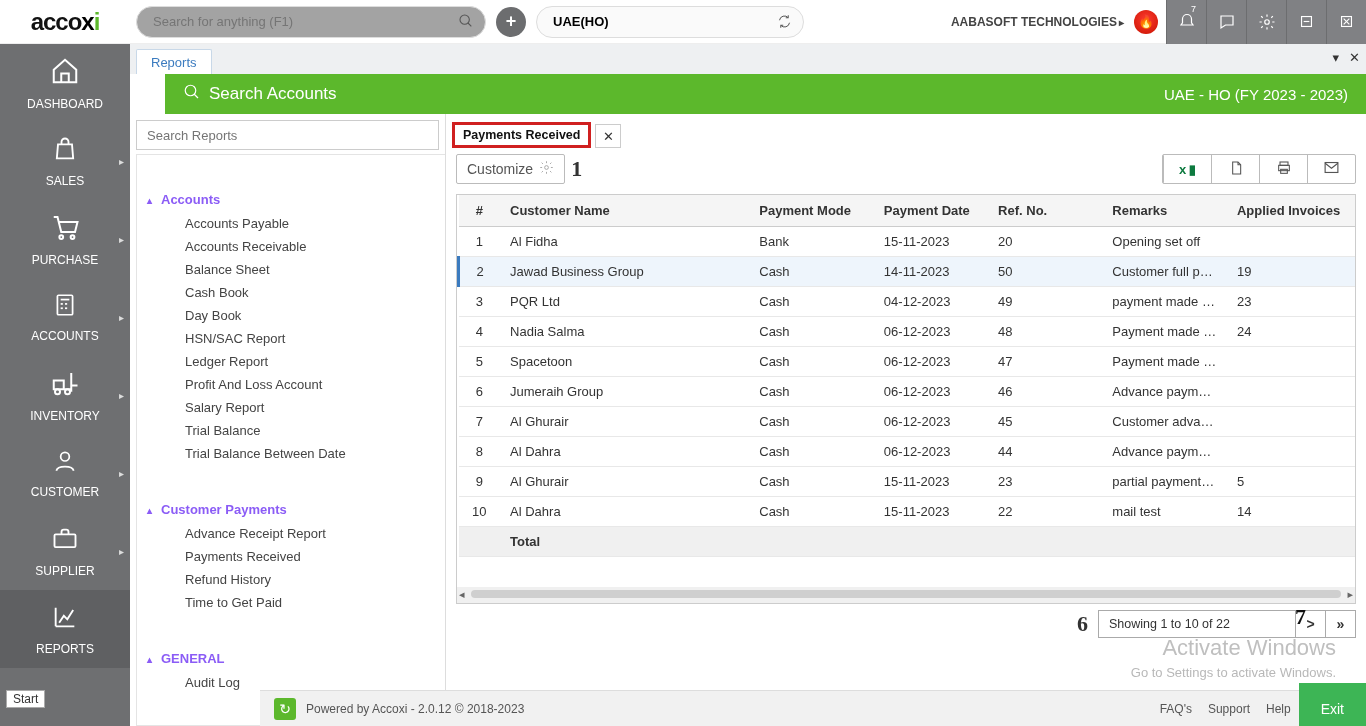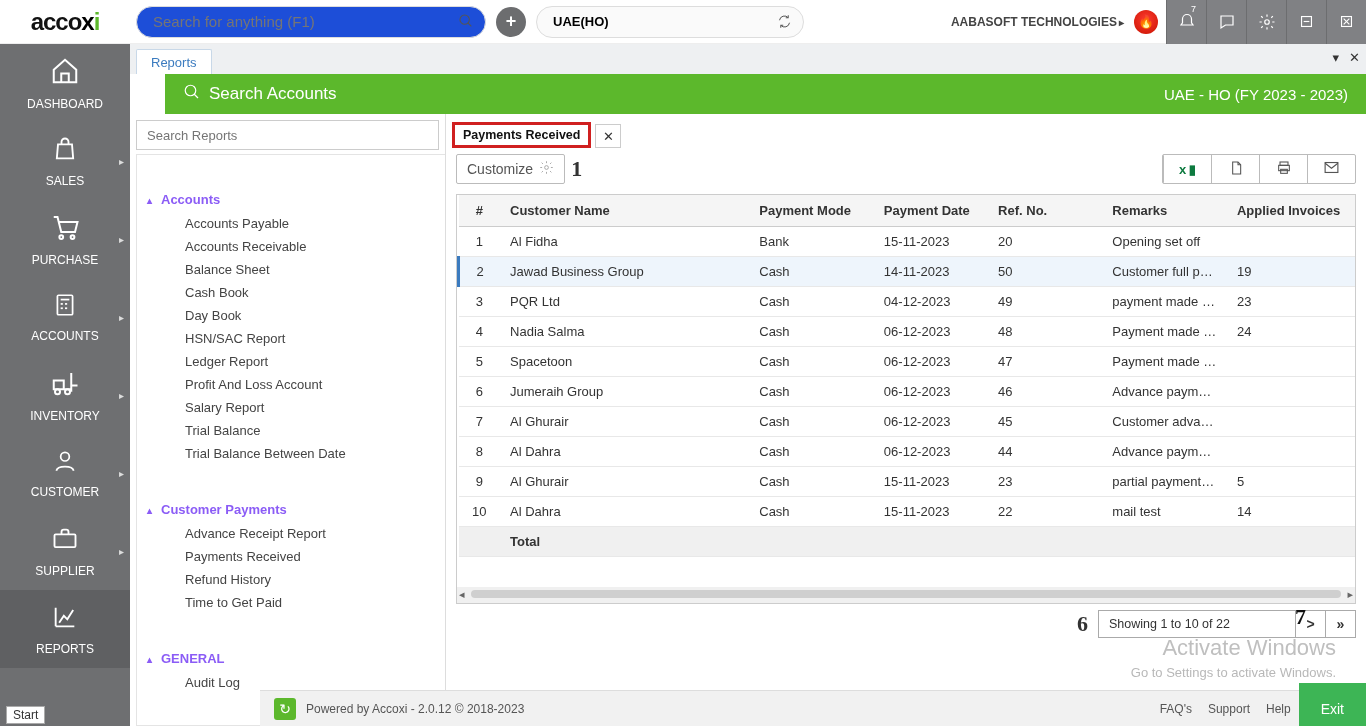--- a/index.html
+++ b/index.html
@@ -32,21 +32,21 @@
     width: 130px; height: 44px; display: flex; align-items: center; justify-content: center;
     font-size: 24px; font-weight: 800; color: #111; letter-spacing: -1px;
   }
   .logo .x { color: #000; }
   .logo .i-dot { color: var(--green); }
   .search-wrap {
     flex: 0 0 350px; position: relative; margin-left: 6px;
   }
   .search-wrap input {
     width: 100%; height: 32px; border: 1px solid #ddd; border-radius: 16px;
-    padding: 0 38px 0 16px; font-size: 15px; outline: none; background: #1d4ed8;
+    padding: 0 38px 0 16px; font-size: 13px; outline: none; background: #a3a3a3;
   }
   .search-wrap .mag {
     position: absolute; right: 12px; top: 7px; color: #555;
   }
   .plus-btn {
     width: 30px; height: 30px; border-radius: 50%; background: #6c6d6f;
     color: #fff; display: flex; align-items: center; justify-content: center;
     margin: 0 10px; font-size: 18px; font-weight: 600; cursor: pointer;
   }
   .branch-wrap {
@@ -284,21 +284,21 @@
     margin-right: 10px; font-size: 14px;
   }
   .footer .links { margin-left: auto; display: flex; gap: 16px; padding-right: 8px; }
   .footer .links span { cursor: pointer; }
   .exit-btn {
     background: var(--exit-green); color: #fff; height: 52px;
     display: flex; align-items: center; padding: 0 22px;
     font-size: 14px; cursor: pointer;
   }
   .start-tag {
-    position: absolute; left: 6px; bottom: 2px; background: #fff;
+    position: absolute; left: 6px; bottom: 18px; background: #fff;
     border: 1px solid #aaa; padding: 1px 6px; font-size: 12px;
   }
 
   
   .svg-ic { stroke: currentColor; fill: none; stroke-width: 1.6; }
 </style>
 </head>
 <body>
 
 <div class="header">

